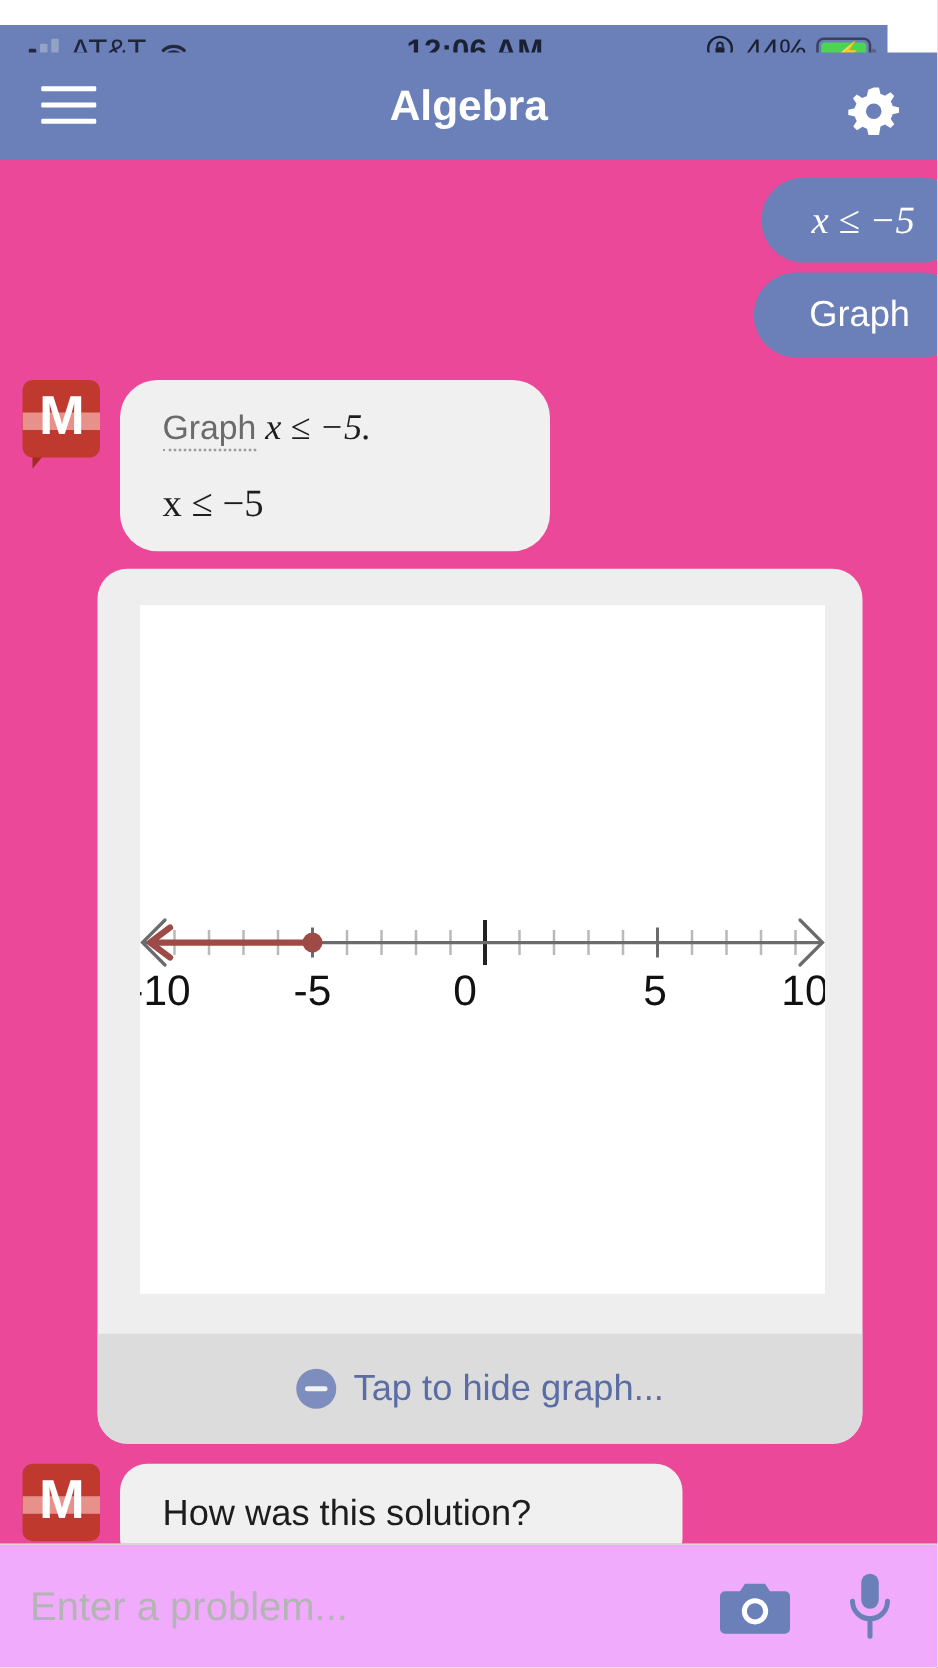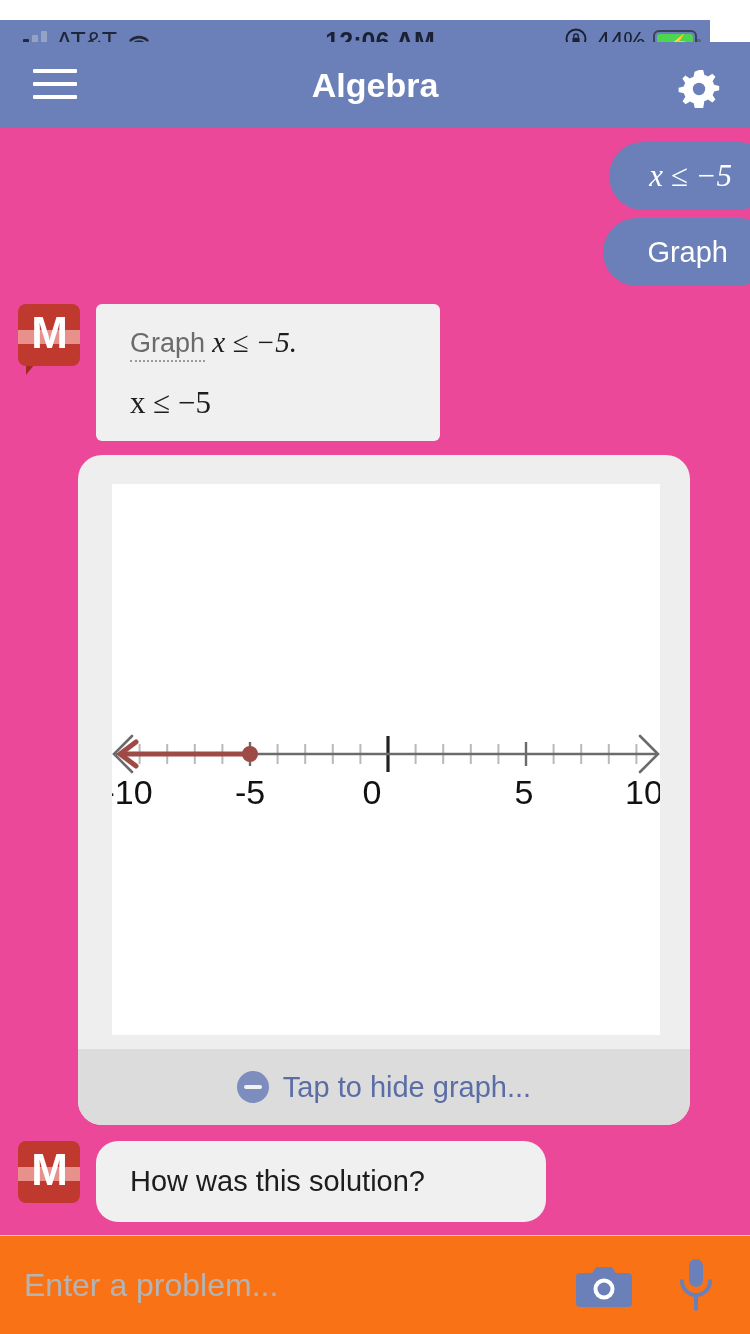--- a/index.html
+++ b/index.html
@@ -87,21 +87,21 @@
   .avatar .mletter{
     position:absolute; left:0; top:-2px; width:62px; height:62px;
     display:flex; align-items:center; justify-content:center;
     color:#fff; font-size:44px; font-weight:700; font-family:"Liberation Sans", sans-serif;
     letter-spacing:-1px;
   }
 
   .bot-col{ margin-left:12px; }
 
   .bubble-bot{
-    background:#f0f0f0; border-radius:6px; overflow:hidden;
+    background:#f0f0f0; border-radius:30px; overflow:hidden;
     min-width:340px; width:344px;
   }
   .bot-body{ padding:22px 26px 20px 34px; }
   .bot-line{ font-size:29px; color:#1d1d1d; font-family:"Liberation Serif", serif; }
   .bot-line .plain{ font-family:"Liberation Sans", sans-serif; color:#6b6b6b; font-size:27px;
                     border-bottom:2px dotted #9b9b9b; padding-bottom:2px; }
   .bot-line .mathit{ font-style:italic; }
   .bot-line2{ margin-top:26px; font-size:31px; font-family:"Liberation Serif", serif; color:#1d1d1d; }
   .bot-footer{
     background:#dcdcdc; padding:14px 20px 16px 30px;
@@ -112,36 +112,36 @@
   
   .graph-card{
     margin-top:14px; margin-left:78px; width:612px;
     background:#eeeeee; border-radius:24px; overflow:hidden;
   }
   .graph-inner{
     margin:29px 34px 0 34px; width:548px; height:551px;
     background:#ffffff; position:relative;
   }
   .graph-footer{
-    margin-top:14px; background:#dcdcdc;
-    height:76px; display:flex; align-items:center; justify-content:center;
+    margin-top:32px; background:#dcdcdc;
+    height:88px; display:flex; align-items:center; justify-content:center;
     gap:14px; color:#5a6da5; font-size:29px; cursor:pointer;
   }
   .circle-icon{ width:32px; height:32px; border-radius:50%; background:#7d8dbd; position:relative; flex:0 0 auto; }
   .circle-icon::after{ content:""; position:absolute; left:7px; top:14px; width:18px; height:4px; background:#f2f2f2; border-radius:2px; }
 
   
   .row-bot.last{ margin-top:16px; }
   .bubble-last{ background:#f0f0f0; border-radius:22px; width:450px; padding:24px 30px 24px 34px; }
   .bubble-last .q{ font-size:29px; color:#1d1d1d; }
 
   
   .inputbar{
     position:absolute; left:0; bottom:0; width:750px; height:99px;
-    background:#f97316; border-top:1px solid #d6d6d6;
+    background:#f0abfc; border-top:1px solid #d6d6d6;
     display:flex; align-items:center;
   }
   .problem-input{
     flex:1; border:none; outline:none; background:transparent;
     font-size:32px; color:#2b2b2b; padding-left:24px;
     font-family:"Liberation Sans", sans-serif;
   }
   .problem-input::placeholder{ color:#b4b4b4; }
   .cam-btn{ width:56px; height:48px; margin-right:44px; position:relative; cursor:pointer; flex:0 0 auto; }
   .mic-btn{ width:40px; height:56px; margin-right:34px; position:relative; cursor:pointer; flex:0 0 auto; }

